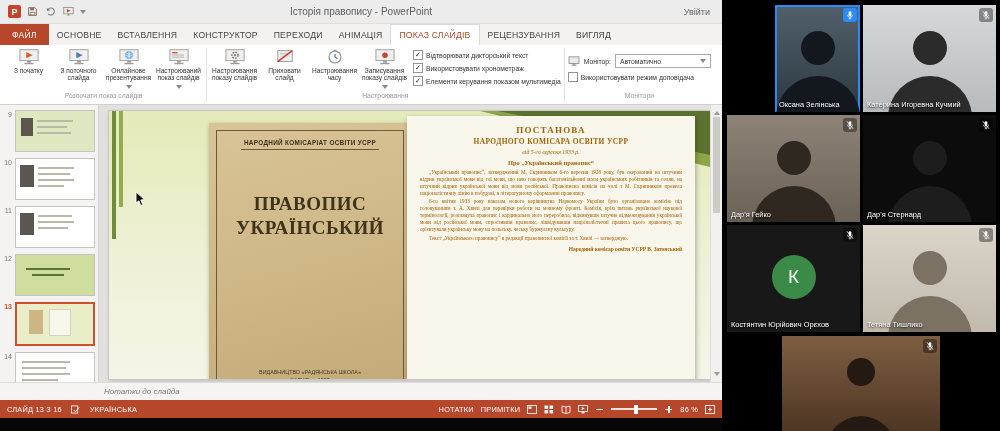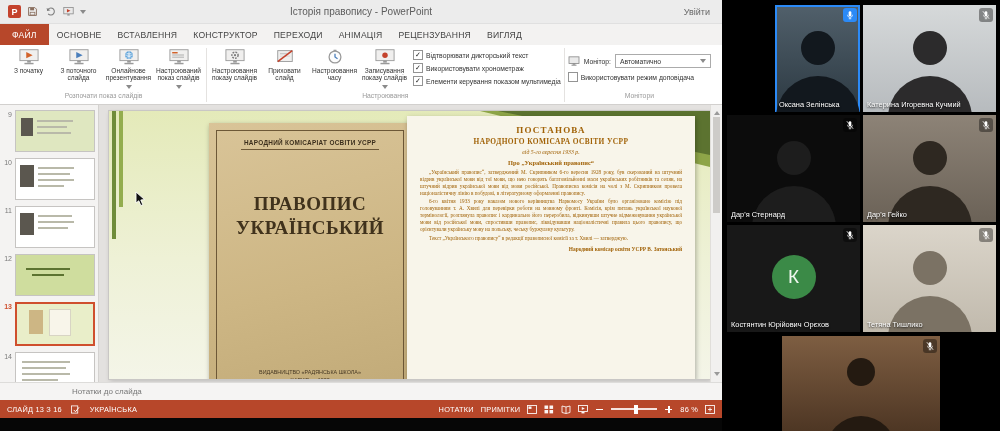--- a/index.html
+++ b/index.html
@@ -69,21 +69,21 @@
   .d-sig { font-size:5.4px; text-align:right; margin-top:4px; font-weight:bold; }
 
   .cursor { position:absolute; left:36px; top:86px; z-index:5; }
 
   .vscroll { position:absolute; right:0; top:0; bottom:0; width:11px; background:#f1f0ef; border-left:1px solid #e0deda; }
   .varrow { position:absolute; left:3px; width:0; height:0; border:3px solid transparent; }
   .varrow.up { top:3px; border-bottom:4px solid #9a9a9a; }
   .varrow.down { bottom:3px; border-top:4px solid #9a9a9a; }
   .vthumb { position:absolute; top:12px; left:2px; width:7px; height:96px; background:#cdcbc8; }
 
-  .notesbar { height:17px; background:#f5f4f3; border-top:1px solid #dddcda; display:flex; align-items:center; padding-left:72px; font-size:8px; color:#777; flex:0 0 auto; }
+  .notesbar { height:17px; background:#f5f4f3; border-top:1px solid #dddcda; display:flex; align-items:center; padding-left:104px; font-size:8px; color:#777; flex:0 0 auto;font-style:italic; }
 
   .statusbar { height:18px; background:#b7472a; color:#fff; display:flex; align-items:center; gap:9px; padding:0 7px; font-size:7.4px; letter-spacing:.2px; flex:0 0 auto; }
   .spell { width:10px; height:10px; display:flex; align-items:center; justify-content:center; }
   .sright { margin-left:auto; display:flex; align-items:center; gap:7px; }
   .vico { width:10px; height:9px; opacity:.95; }
   .zbtn { width:9px; height:9px; position:relative; }
   .zbtn .h { position:absolute; left:1px; right:1px; top:4px; height:1.4px; background:#fff; }
   .zbtn .v { position:absolute; top:1px; bottom:1px; left:4px; width:1.4px; background:#fff; }
   .ztrack { width:46px; height:1.5px; background:rgba(255,255,255,.85); position:relative; }
   .zknob { position:absolute; left:50%; top:-3.5px; width:3.5px; height:9px; background:#fff; }
@@ -144,20 +144,21 @@
     <div class="signin">Увійти</div>
   </div>
 
   <div class="tabsrow">
     <span class="tab file">ФАЙЛ</span>
     <span class="tab">ОСНОВНЕ</span>
     <span class="tab">ВСТАВЛЕННЯ</span>
     <span class="tab">КОНСТРУКТОР</span>
     <span class="tab">ПЕРЕХОДИ</span>
     <span class="tab">АНІМАЦІЯ</span>
+    <span class="tab active">ПОКАЗ СЛАЙДІВ</span>
     <span class="tab">РЕЦЕНЗУВАННЯ</span>
     <span class="tab">ВИГЛЯД</span>
   </div>
 
   <div class="ribbon">
     <div class="rgroup">
       <div class="ritems">
         <div class="bigbtn">
           <span class="ic18"><svg viewBox="0 0 22 18" width="20" height="18">
                 <rect x="1" y="1" width="20" height="12" fill="#f0efee" stroke="#9a9a9a"></rect>
@@ -473,50 +474,50 @@
         <svg viewBox="0 0 24 24" width="10" height="10">
             <path d="M12 15a3.2 3.2 0 0 0 3.2-3.2V6.2a3.2 3.2 0 1 0-6.4 0v5.6A3.2 3.2 0 0 0 12 15z" fill="#fff"></path>
             <path d="M6 11.5a6 6 0 0 0 12 0" fill="none" stroke="#fff" stroke-width="1.6"></path>
             <path d="M12 17.5V21M9 21h6" stroke="#fff" stroke-width="1.6"></path>
             <path d="M4.5 3l15 18" stroke="#fff" stroke-width="2"></path>
           </svg>
       </span>
       <span class="vname">Катерина Игоревна Кучмий</span>
     </div>
 
+    <div class="vtile p2">
+      <div class="sil">
+          <div class="head"></div>
+          <div class="torso"></div>
+        </div>
+      <span class="vmic">
+        <svg viewBox="0 0 24 24" width="10" height="10">
+            <path d="M12 15a3.2 3.2 0 0 0 3.2-3.2V6.2a3.2 3.2 0 1 0-6.4 0v5.6A3.2 3.2 0 0 0 12 15z" fill="#fff"></path>
+            <path d="M6 11.5a6 6 0 0 0 12 0" fill="none" stroke="#fff" stroke-width="1.6"></path>
+            <path d="M12 17.5V21M9 21h6" stroke="#fff" stroke-width="1.6"></path>
+            <path d="M4.5 3l15 18" stroke="#fff" stroke-width="2"></path>
+          </svg>
+      </span>
+      <span class="vname">Дар'я Гейко</span>
+    </div>
+
     <div class="vtile p3">
       <div class="sil">
           <div class="head"></div>
           <div class="torso"></div>
         </div>
       <span class="vmic">
         <svg viewBox="0 0 24 24" width="10" height="10">
             <path d="M12 15a3.2 3.2 0 0 0 3.2-3.2V6.2a3.2 3.2 0 1 0-6.4 0v5.6A3.2 3.2 0 0 0 12 15z" fill="#fff"></path>
             <path d="M6 11.5a6 6 0 0 0 12 0" fill="none" stroke="#fff" stroke-width="1.6"></path>
             <path d="M12 17.5V21M9 21h6" stroke="#fff" stroke-width="1.6"></path>
             <path d="M4.5 3l15 18" stroke="#fff" stroke-width="2"></path>
           </svg>
       </span>
       <span class="vname">Дар'я Стернард</span>
-    </div>
-
-    <div class="vtile p2">
-      <div class="sil">
-          <div class="head"></div>
-          <div class="torso"></div>
-        </div>
-      <span class="vmic">
-        <svg viewBox="0 0 24 24" width="10" height="10">
-            <path d="M12 15a3.2 3.2 0 0 0 3.2-3.2V6.2a3.2 3.2 0 1 0-6.4 0v5.6A3.2 3.2 0 0 0 12 15z" fill="#fff"></path>
-            <path d="M6 11.5a6 6 0 0 0 12 0" fill="none" stroke="#fff" stroke-width="1.6"></path>
-            <path d="M12 17.5V21M9 21h6" stroke="#fff" stroke-width="1.6"></path>
-            <path d="M4.5 3l15 18" stroke="#fff" stroke-width="2"></path>
-          </svg>
-      </span>
-      <span class="vname">Дар'я Гейко</span>
     </div>
 
     <div class="vtile p4">
       <span class="avatar">К</span>
       <span class="vmic">
         <svg viewBox="0 0 24 24" width="10" height="10">
             <path d="M12 15a3.2 3.2 0 0 0 3.2-3.2V6.2a3.2 3.2 0 1 0-6.4 0v5.6A3.2 3.2 0 0 0 12 15z" fill="#fff"></path>
             <path d="M6 11.5a6 6 0 0 0 12 0" fill="none" stroke="#fff" stroke-width="1.6"></path>
             <path d="M12 17.5V21M9 21h6" stroke="#fff" stroke-width="1.6"></path>
             <path d="M4.5 3l15 18" stroke="#fff" stroke-width="2"></path>

